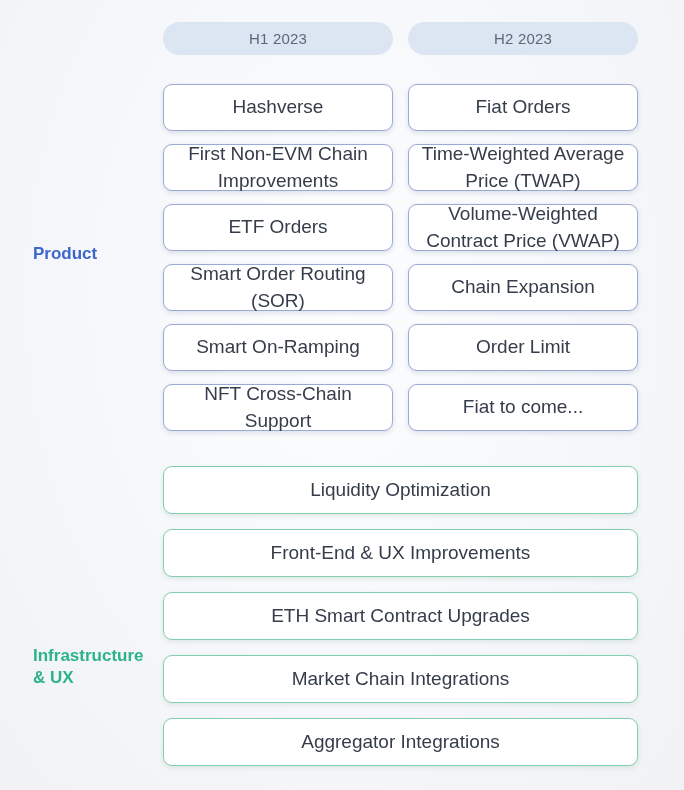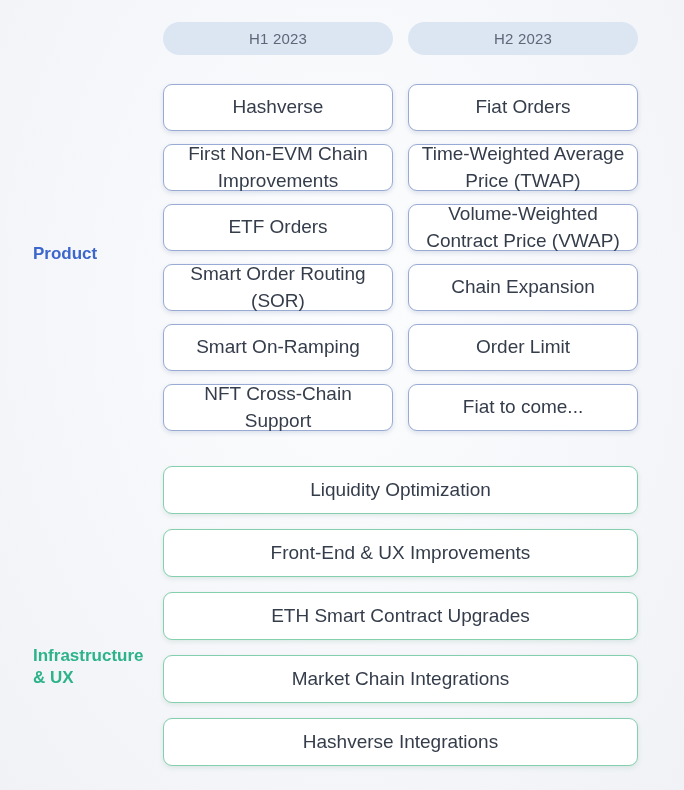--- a/index.html
+++ b/index.html
@@ -126,16 +126,16 @@
     <div class="box box-product">Chain Expansion</div>
     <div class="box box-product">Order Limit</div>
     <div class="box box-product">Fiat to come...</div>
   </div>
 
   <div class="infra-stack">
     <div class="box box-infra">Liquidity Optimization</div>
     <div class="box box-infra">Front-End &amp; UX Improvements</div>
     <div class="box box-infra">ETH Smart Contract Upgrades</div>
     <div class="box box-infra">Market Chain Integrations</div>
-    <div class="box box-infra">Hashverse Integrations</div>
+    <div class="box box-infra">Aggregator Integrations</div>
   </div>
 
 </div>
 
 </body></html>

